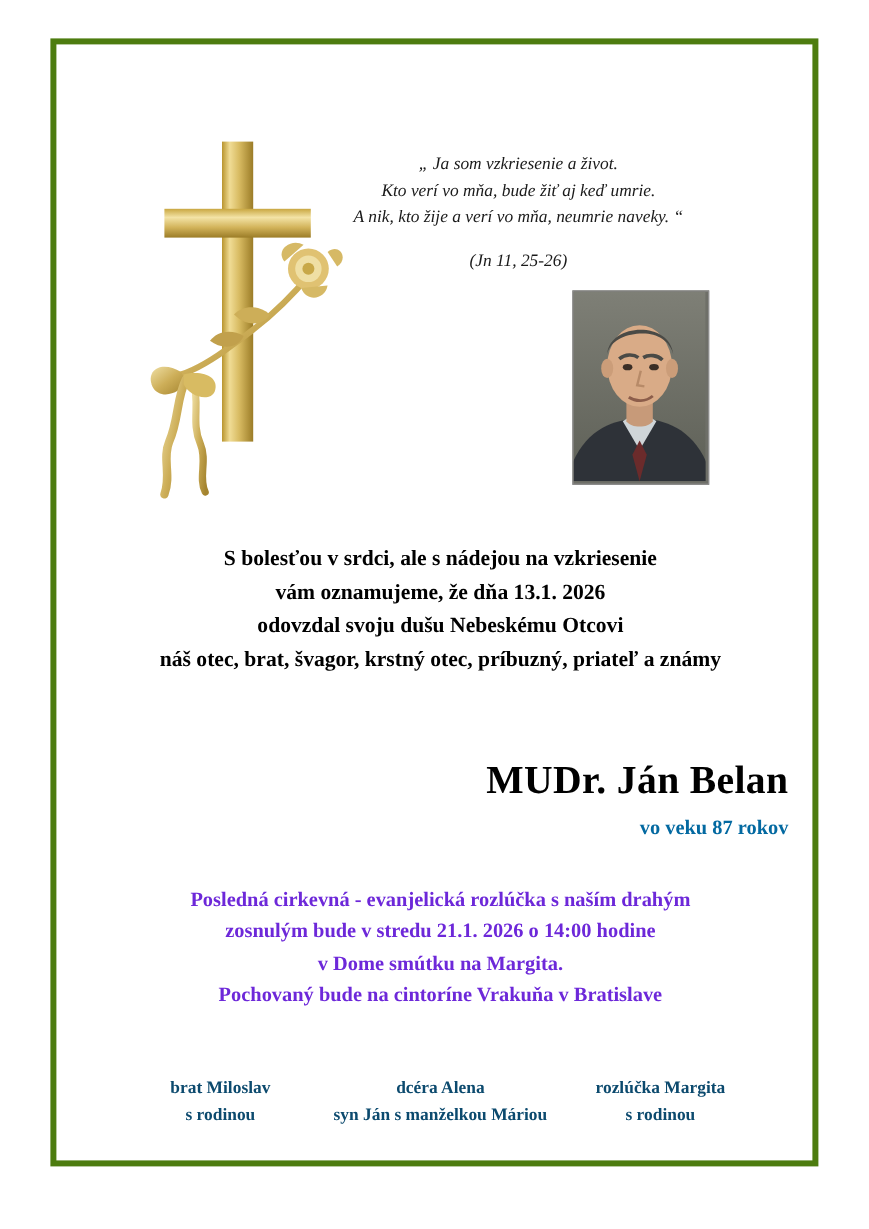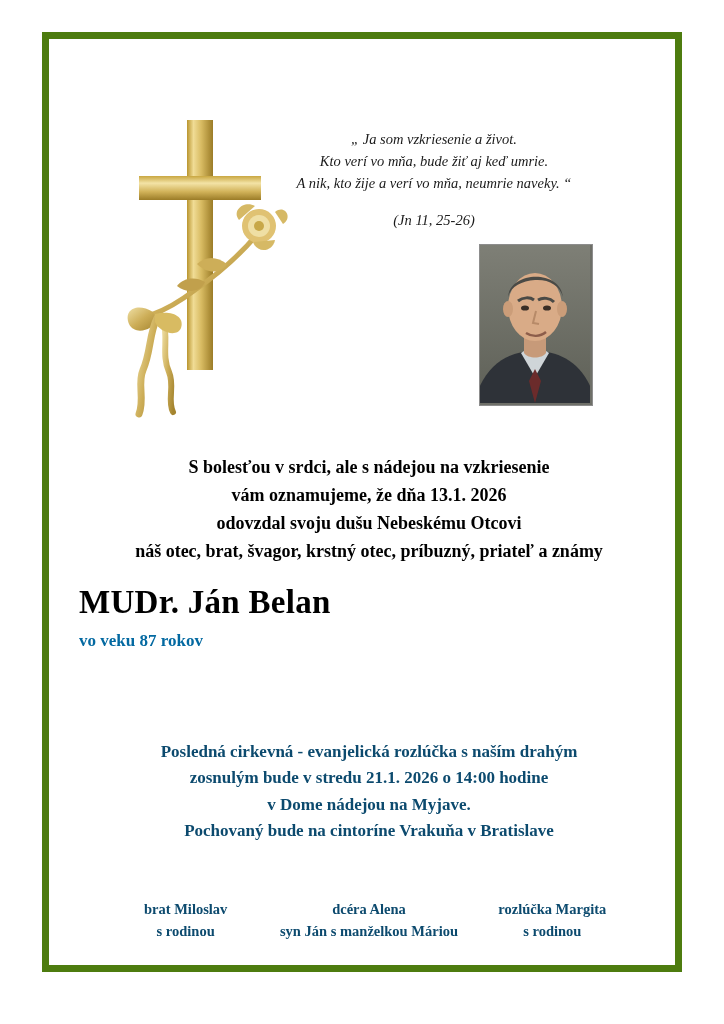--- a/index.html
+++ b/index.html
@@ -22,21 +22,21 @@
     background: #ffffff;
   }
 
   
   .card-border {
     position: absolute;
     left: 42px;
     top: 32px;
     width: 640px;
     height: 940px;
-    border: 7px solid #4d7c0f;
+    border: 5px solid #4d7c0f;
     box-sizing: border-box;
     background: #ffffff;
   }
 
   
   .top-area {
     position: absolute;
     left: 0;
     top: 0;
     width: 100%;
@@ -90,23 +90,23 @@
     font-weight: bold;
     font-size: 18px;
     line-height: 1.55;
     color: #000000;
   }
 
   
   .name-block {
     position: absolute;
     left: 30px;
-    top: 545px;
+    top: 596px;
     width: 580px;
-    text-align: left;
+    text-align: right;
   }
   .deceased-name {
     font-size: 33px;
     font-weight: bold;
     letter-spacing: 0.3px;
     color: #000000;
   }
   .age-line {
     margin-top: 10px;
     font-size: 17px;
@@ -117,21 +117,21 @@
   
   .details {
     position: absolute;
     left: 30px;
     top: 700px;
     width: 580px;
     text-align: center;
     font-weight: bold;
     font-size: 17px;
     line-height: 1.55;
-    color: #0c4a6e;
+    color: #6d28d9;
   }
 
   
   .mourners {
     position: absolute;
     left: 45px;
     top: 860px;
     width: 550px;
     display: flex;
     justify-content: space-between;
@@ -255,21 +255,21 @@
     </div>
 
     <div class="name-block">
       <div class="deceased-name">MUDr. Ján Belan</div>
       <div class="age-line">vo veku 87 rokov</div>
     </div>
 
     <div class="details">
       <div>Posledná cirkevná - evanjelická rozlúčka s naším drahým</div>
       <div>zosnulým bude v stredu 21.1. 2026 o 14:00 hodine</div>
-      <div>v Dome nádejou na Myjave.</div>
+      <div>v Dome smútku na Margita.</div>
       <div>Pochovaný bude na cintoríne Vrakuňa v Bratislave</div>
     </div>
 
     <div class="mourners">
       <div class="mourner-col">
         <div>brat Miloslav</div>
         <div>s rodinou</div>
       </div>
       <div class="mourner-col">
         <div>dcéra Alena</div>

